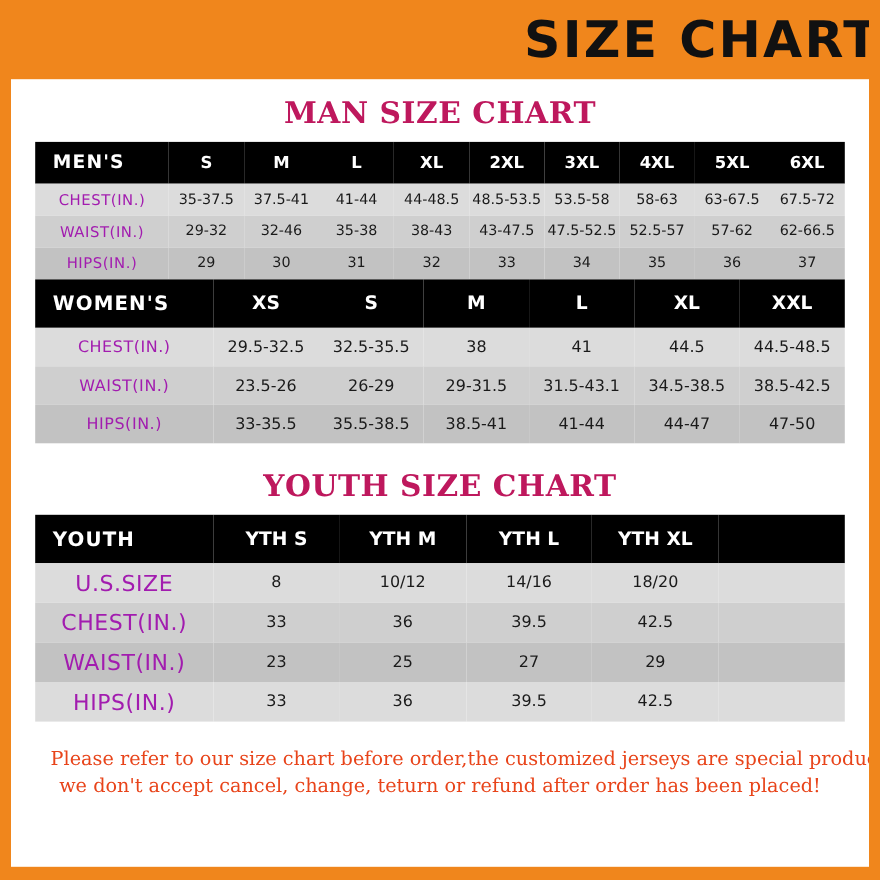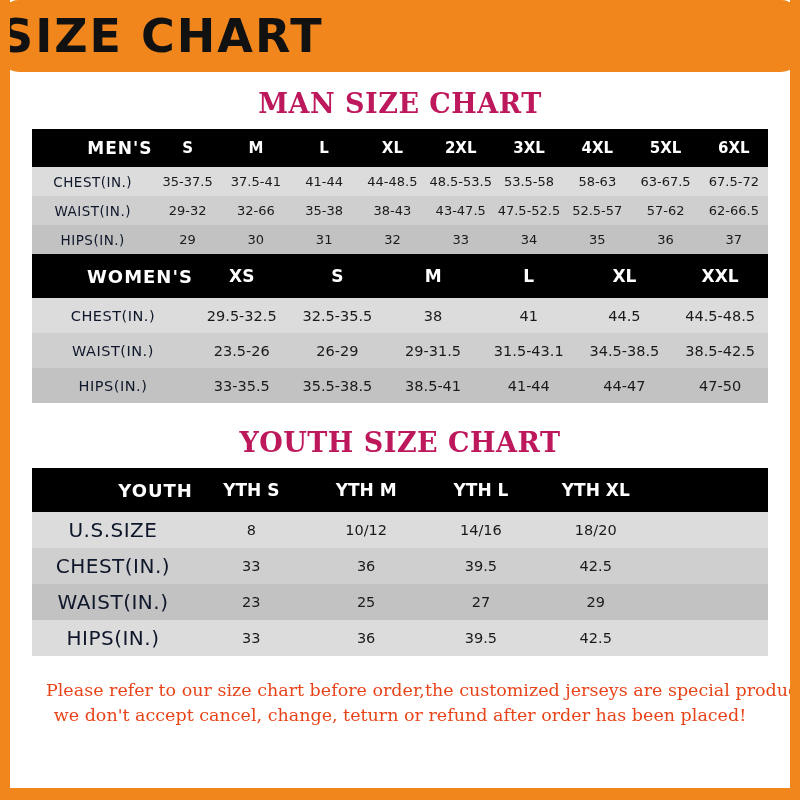--- a/index.html
+++ b/index.html
@@ -18,24 +18,23 @@
     background: #ffffff;
     overflow: hidden;
     border-left: 10px solid #f0861c;
     border-right: 10px solid #f0861c;
   }
   .header-bar {
     height: 72px;
     background: #f0861c;
     display: flex;
     align-items: center;
-    justify-content: flex-start;
+    justify-content: flex-end;
     margin-left: -10px;
     margin-right: -10px;
-    border-radius: 19px;
   }
   .header-title {
     font-family: "DejaVu Sans", sans-serif;
     font-weight: bold;
     font-size: 46px;
     letter-spacing: 2px;
     color: #111111;
     line-height: 1;
   }
   .content {
@@ -64,36 +63,36 @@
     font-family: "DejaVu Sans", sans-serif;
   }
   .hdr-row { background: #000000; }
   .hdr-row th {
     color: #ffffff;
     font-weight: bold;
     height: 38px;
     font-size: 15px;
   }
   .hdr-row th.corner {
-    text-align: right;
+    text-align: left;
     padding-left: 16px;
     font-size: 17px;
     letter-spacing: 1px;
   }
   .row-light { background: #dcdcdc; }
   .row-mid { background: #cfcfcf; }
   .row-dark { background: #c2c2c2; }
   .sizetable td {
     height: 29px;
     font-size: 13px;
     color: #1a1a1a;
   }
   .sizetable td.rowlabel {
     font-size: 13.5px;
-    color: #0f172a;
+    color: #a21caf;
     letter-spacing: 0.5px;
   }
 
   
   .women .hdr-row th { height: 44px; font-size: 17px; }
   .women .hdr-row th.corner { font-size: 18px; margin-left: 48px; }
   .women td { height: 35px; font-size: 14.5px; }
   .women td.rowlabel { font-size: 14.5px; }
 
   
@@ -153,21 +152,21 @@
         <td>44-48.5</td>
         <td>48.5-53.5</td>
         <td>53.5-58</td>
         <td>58-63</td>
         <td>63-67.5</td>
         <td>67.5-72</td>
       </tr>
       <tr class="row-mid">
         <td class="rowlabel">WAIST(IN.)</td>
         <td>29-32</td>
-        <td>32-66</td>
+        <td>32-46</td>
         <td>35-38</td>
         <td>38-43</td>
         <td>43-47.5</td>
         <td>47.5-52.5</td>
         <td>52.5-57</td>
         <td>57-62</td>
         <td>62-66.5</td>
       </tr>
       <tr class="row-dark">
         <td class="rowlabel">HIPS(IN.)</td>

